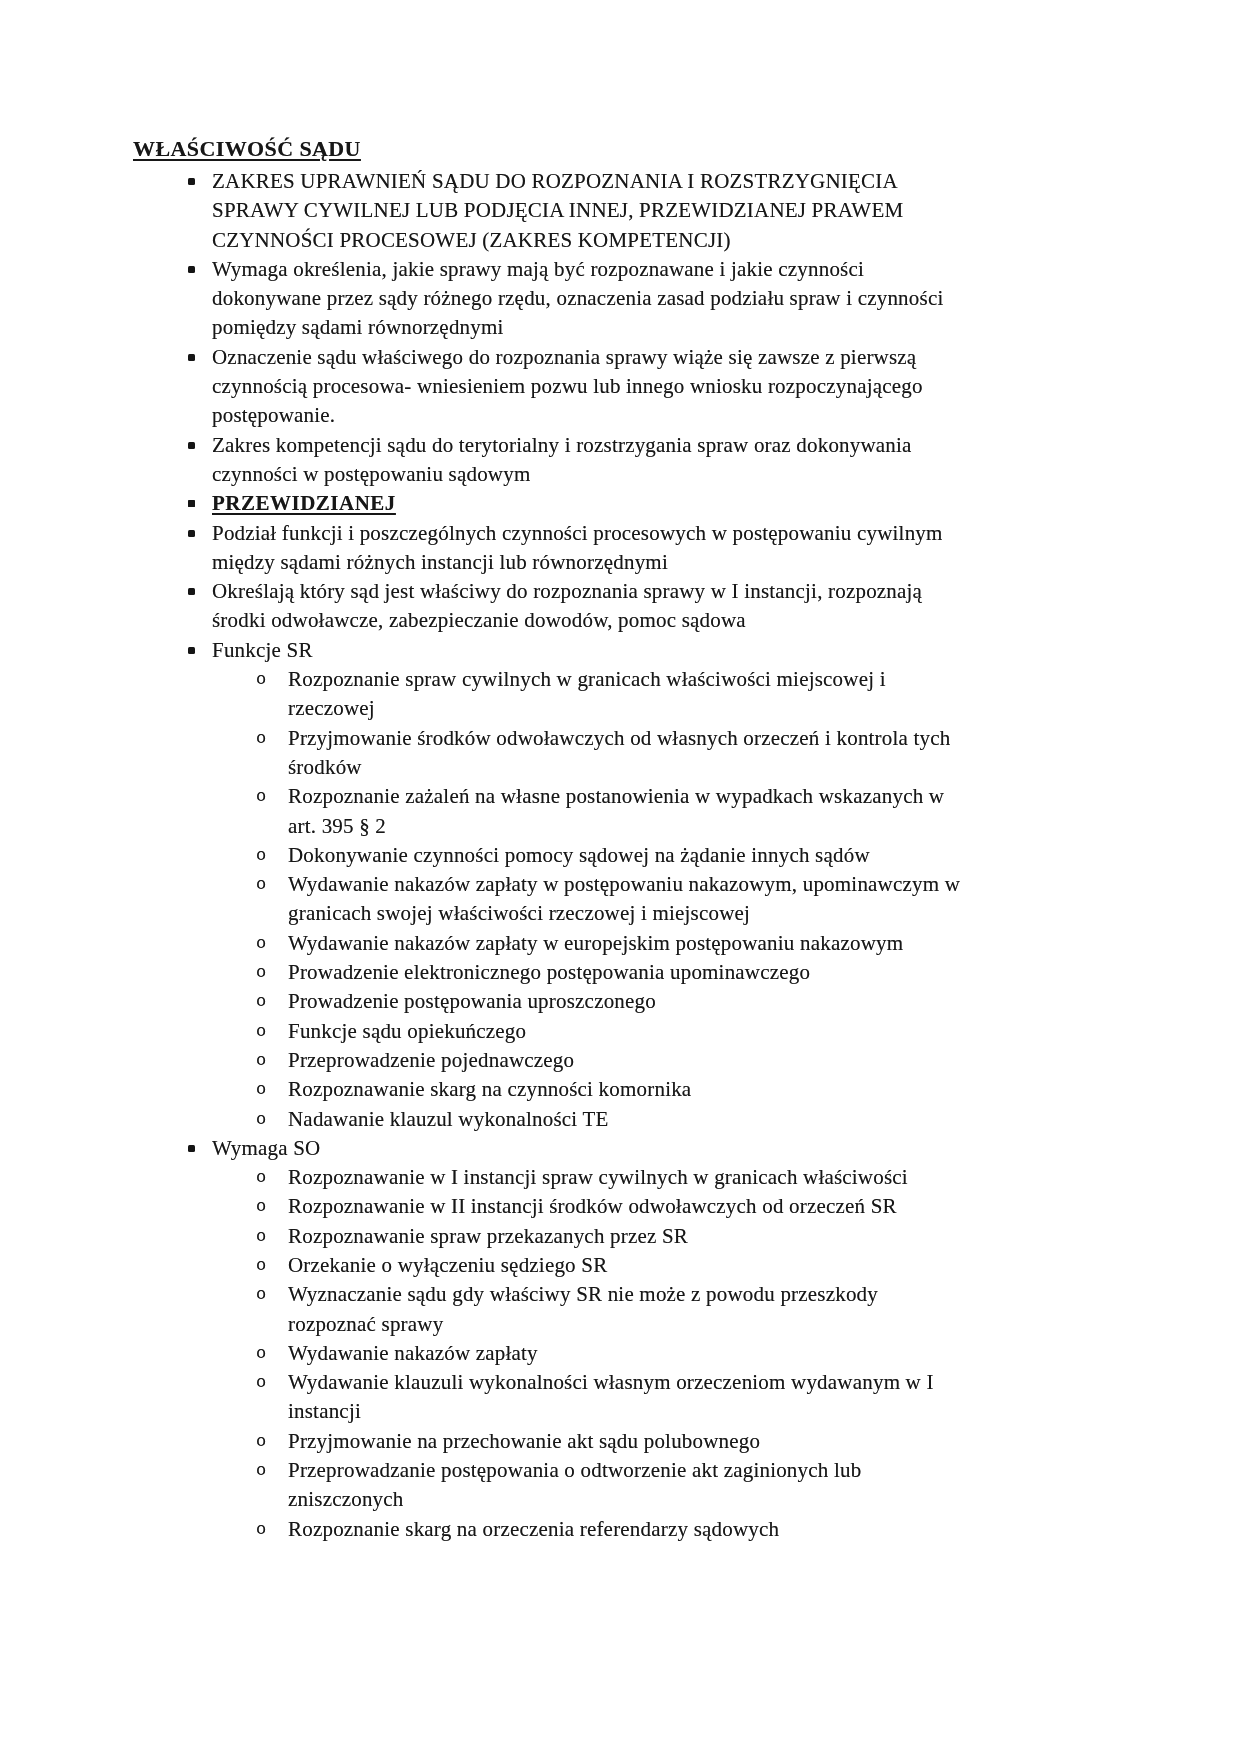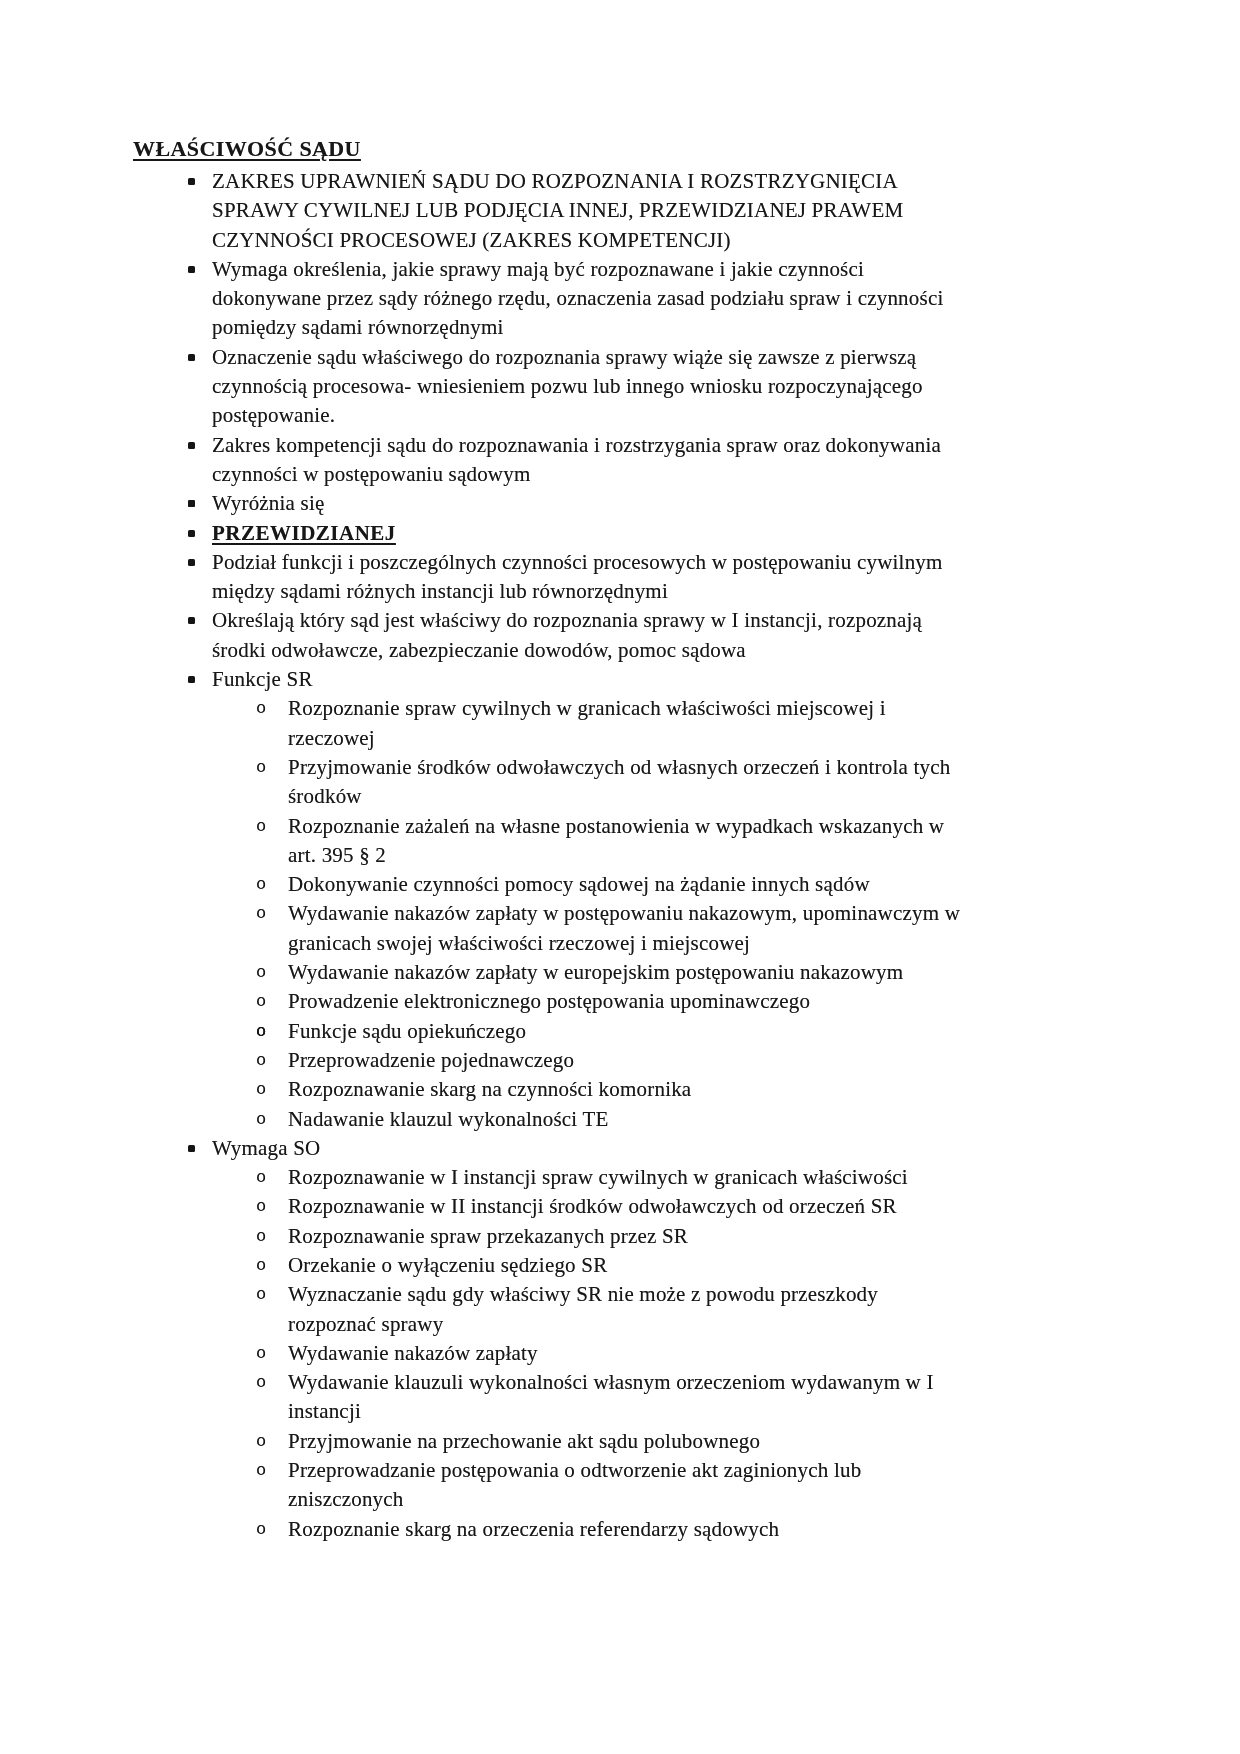--- a/index.html
+++ b/index.html
@@ -84,29 +84,28 @@
 pomiędzy sądami równorzędnymi</div>
       </div>
     <div class="li l1">
         <span class="bq"></span>
         <div class="txt">Oznaczenie sądu właściwego do rozpoznania sprawy wiąże się zawsze z pierwszą
 czynnością procesowa- wniesieniem pozwu lub innego wniosku rozpoczynającego
 postępowanie.</div>
       </div>
     <div class="li l1">
         <span class="bq"></span>
-        <div class="txt">Zakres kompetencji sądu do rozpoznawania i rozstrzygania spraw oraz dokonywania
+        <div class="txt">Zakres kompetencji sądu do terytorialny i rozstrzygania spraw oraz dokonywania
 czynności w postępowaniu sądowym</div>
       </div>
     <div class="li l1">
         <span class="bq"></span>
       </div>
     <div class="li l1">
         <span class="bq"></span>
-        <div class="txt">Wyróżnia się</div>
       </div>
     <div class="li l1 strong">
         <span class="bq"></span>
         <div class="txt">PRZEWIDZIANEJ</div>
       </div>
     <div class="li l1">
         <span class="bq"></span>
         <div class="txt">Podział funkcji i poszczególnych czynności procesowych w postępowaniu cywilnym
 między sądami różnych instancji lub równorzędnymi</div>
       </div>
@@ -147,20 +146,21 @@
     <div class="li l2">
         <span class="bo">o</span>
         <div class="txt">Wydawanie nakazów zapłaty w europejskim postępowaniu nakazowym</div>
       </div>
     <div class="li l2">
         <span class="bo">o</span>
         <div class="txt">Prowadzenie elektronicznego postępowania upominawczego</div>
       </div>
     <div class="li l2">
         <span class="bo">o</span>
+        <div class="txt">Prowadzenie postępowania uproszczonego</div>
       </div>
     <div class="li l2">
         <span class="bo">o</span>
         <div class="txt">Funkcje sądu opiekuńczego</div>
       </div>
     <div class="li l2">
         <span class="bo">o</span>
         <div class="txt">Przeprowadzenie pojednawczego</div>
       </div>
     <div class="li l2">

